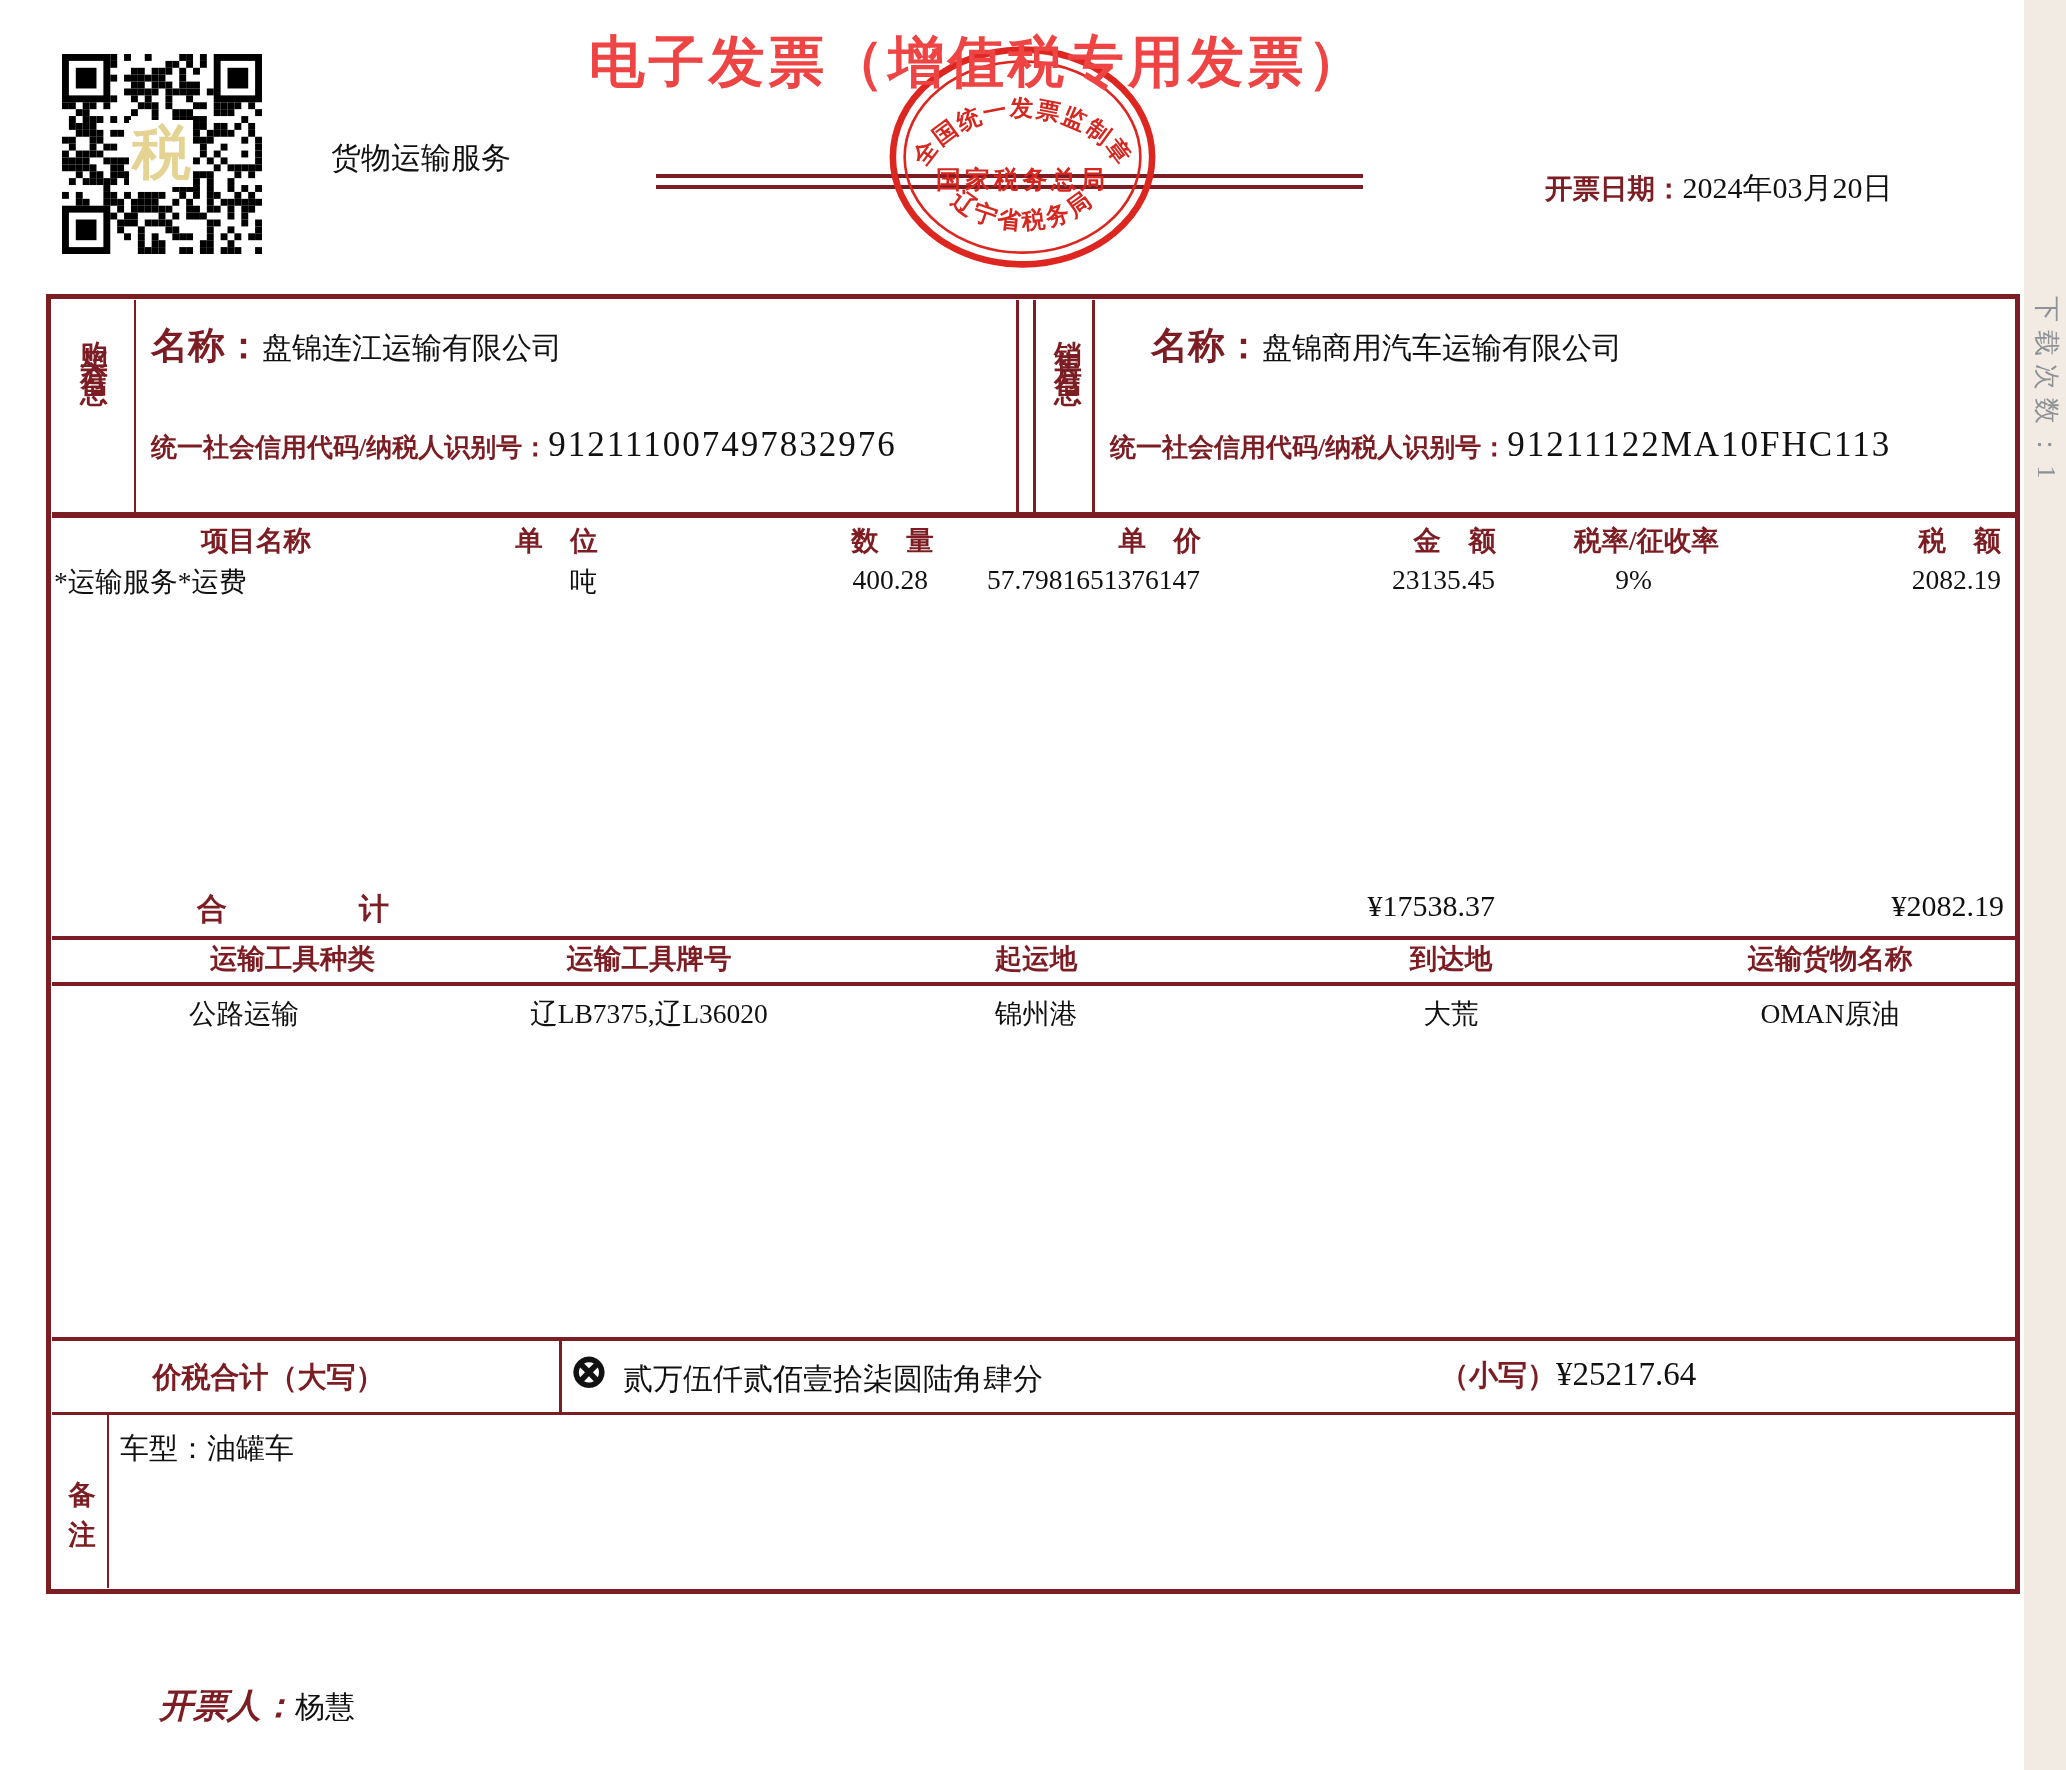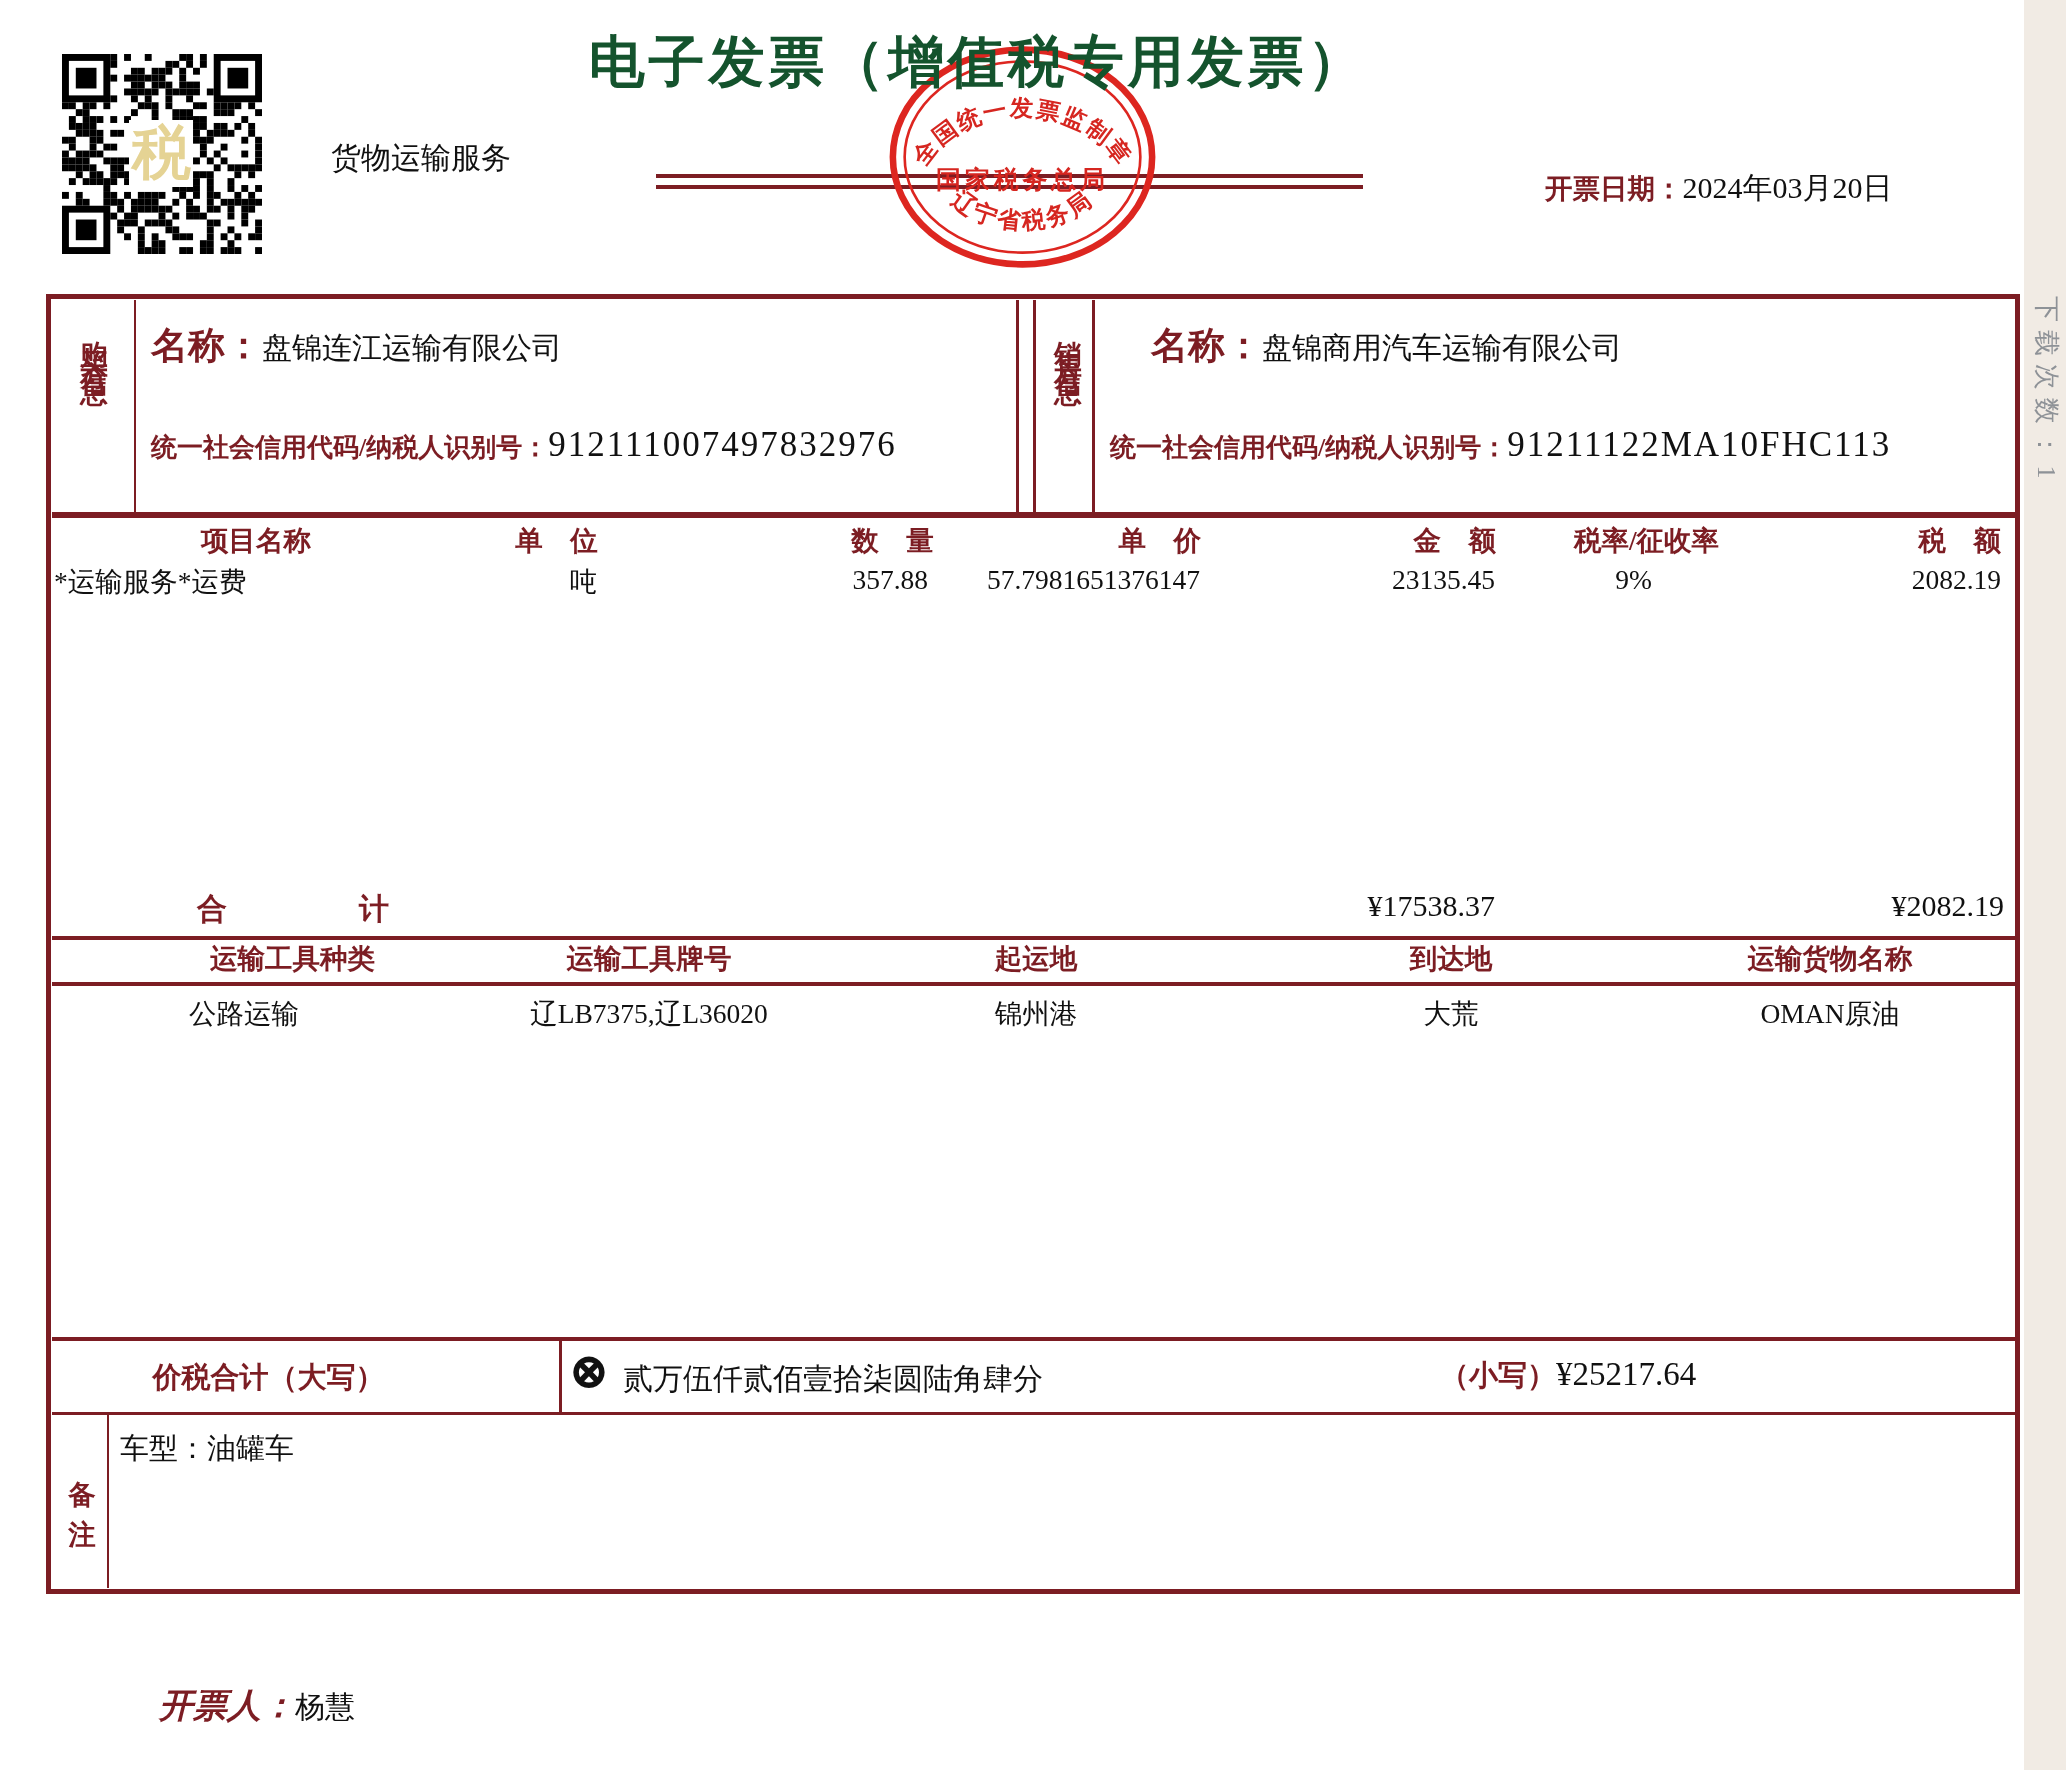--- a/index.html
+++ b/index.html
@@ -1,20 +1,20 @@
 <!DOCTYPE html>
 <html style="font-size:10.5px"><head>
 <meta charset="utf-8">
 <style>
   html,body{margin:0;padding:0;background:#ffffff;}
   #invoice{position:relative;width:2066px;height:1771px;background:#ffffff;overflow:hidden;
            font-family:"Liberation Serif","DejaVu Serif",serif;color:#1a1a1a;}
   .abs{position:absolute;}
   .maroon{color:#7c1d23;}
-  .titlec{color:#14532d;}
+  .titlec{color:#ef4444;}
   .black{color:#111111;}
   .center{text-align:center;}
   .right{text-align:right;}
   .hline{position:absolute;background:#7c1d23;}
   .vline{position:absolute;background:#7c1d23;}
   .vtext{writing-mode:vertical-rl;letter-spacing:9.2px;}
   .sideways{writing-mode:vertical-rl;text-orientation:sideways;}
   .nowrap{white-space:nowrap;}
   #main-box{position:absolute;left:46px;top:294px;width:1974px;height:1300px;
             border:5.9px solid #7c1d23;box-sizing:border-box;background:#ffffff;}
@@ -403,21 +403,21 @@
   <div class="abs maroon cell42 center" style="left:92px;top:523px;width:328px;font-weight:bold;">项目名称</div>
   <div class="abs maroon cell42 center" style="left:458px;top:523px;width:197px;font-weight:bold;">单　位</div>
   <div class="abs maroon cell42 center" style="left:794px;top:523px;width:197px;font-weight:bold;">数　量</div>
   <div class="abs maroon cell42 right" style="left:971px;top:523px;width:230px;font-weight:bold;">单　价</div>
   <div class="abs maroon cell42 right" style="left:1266px;top:523px;width:230px;font-weight:bold;">金　额</div>
   <div class="abs maroon cell42 center" style="left:1522px;top:523px;width:249px;font-weight:bold;">税率/征收率</div>
   <div class="abs maroon cell42 right" style="left:1771px;top:523px;width:230px;font-weight:bold;">税　额</div>
 
   <div class="abs black cell42" style="left:54px;top:564px;">*运输服务*运费</div>
   <div class="abs black cell42 center" style="left:485px;top:564px;width:197px;">吨</div>
-  <div class="abs black cell42 right" style="left:731px;top:564px;width:197px;">357.88</div>
+  <div class="abs black cell42 right" style="left:731px;top:564px;width:197px;">400.28</div>
   <div class="abs black cell42 right" style="left:938px;top:564px;width:262px;">57.7981651376147</div>
   <div class="abs black cell42 right" style="left:1233px;top:564px;width:262px;">23135.45</div>
   <div class="abs black cell42 center" style="left:1535px;top:564px;width:197px;">9%</div>
   <div class="abs black cell42 right" style="left:1771px;top:564px;width:230px;">2082.19</div>
 
   <div class="abs maroon nowrap" style="left:197px;top:889px;font-size:30px;font-weight:bold;letter-spacing:4.4em;">合计</div>
   <div class="abs black right" style="left:1233px;top:889px;width:262px;font-size:30px;">¥17538.37</div>
   <div class="abs black right" style="left:1774px;top:889px;width:230px;font-size:30px;">¥2082.19</div>
 
   <div class="abs maroon cell42 center" style="left:113px;top:941px;width:262px;font-weight:bold;text-align:right;">运输工具种类</div>

